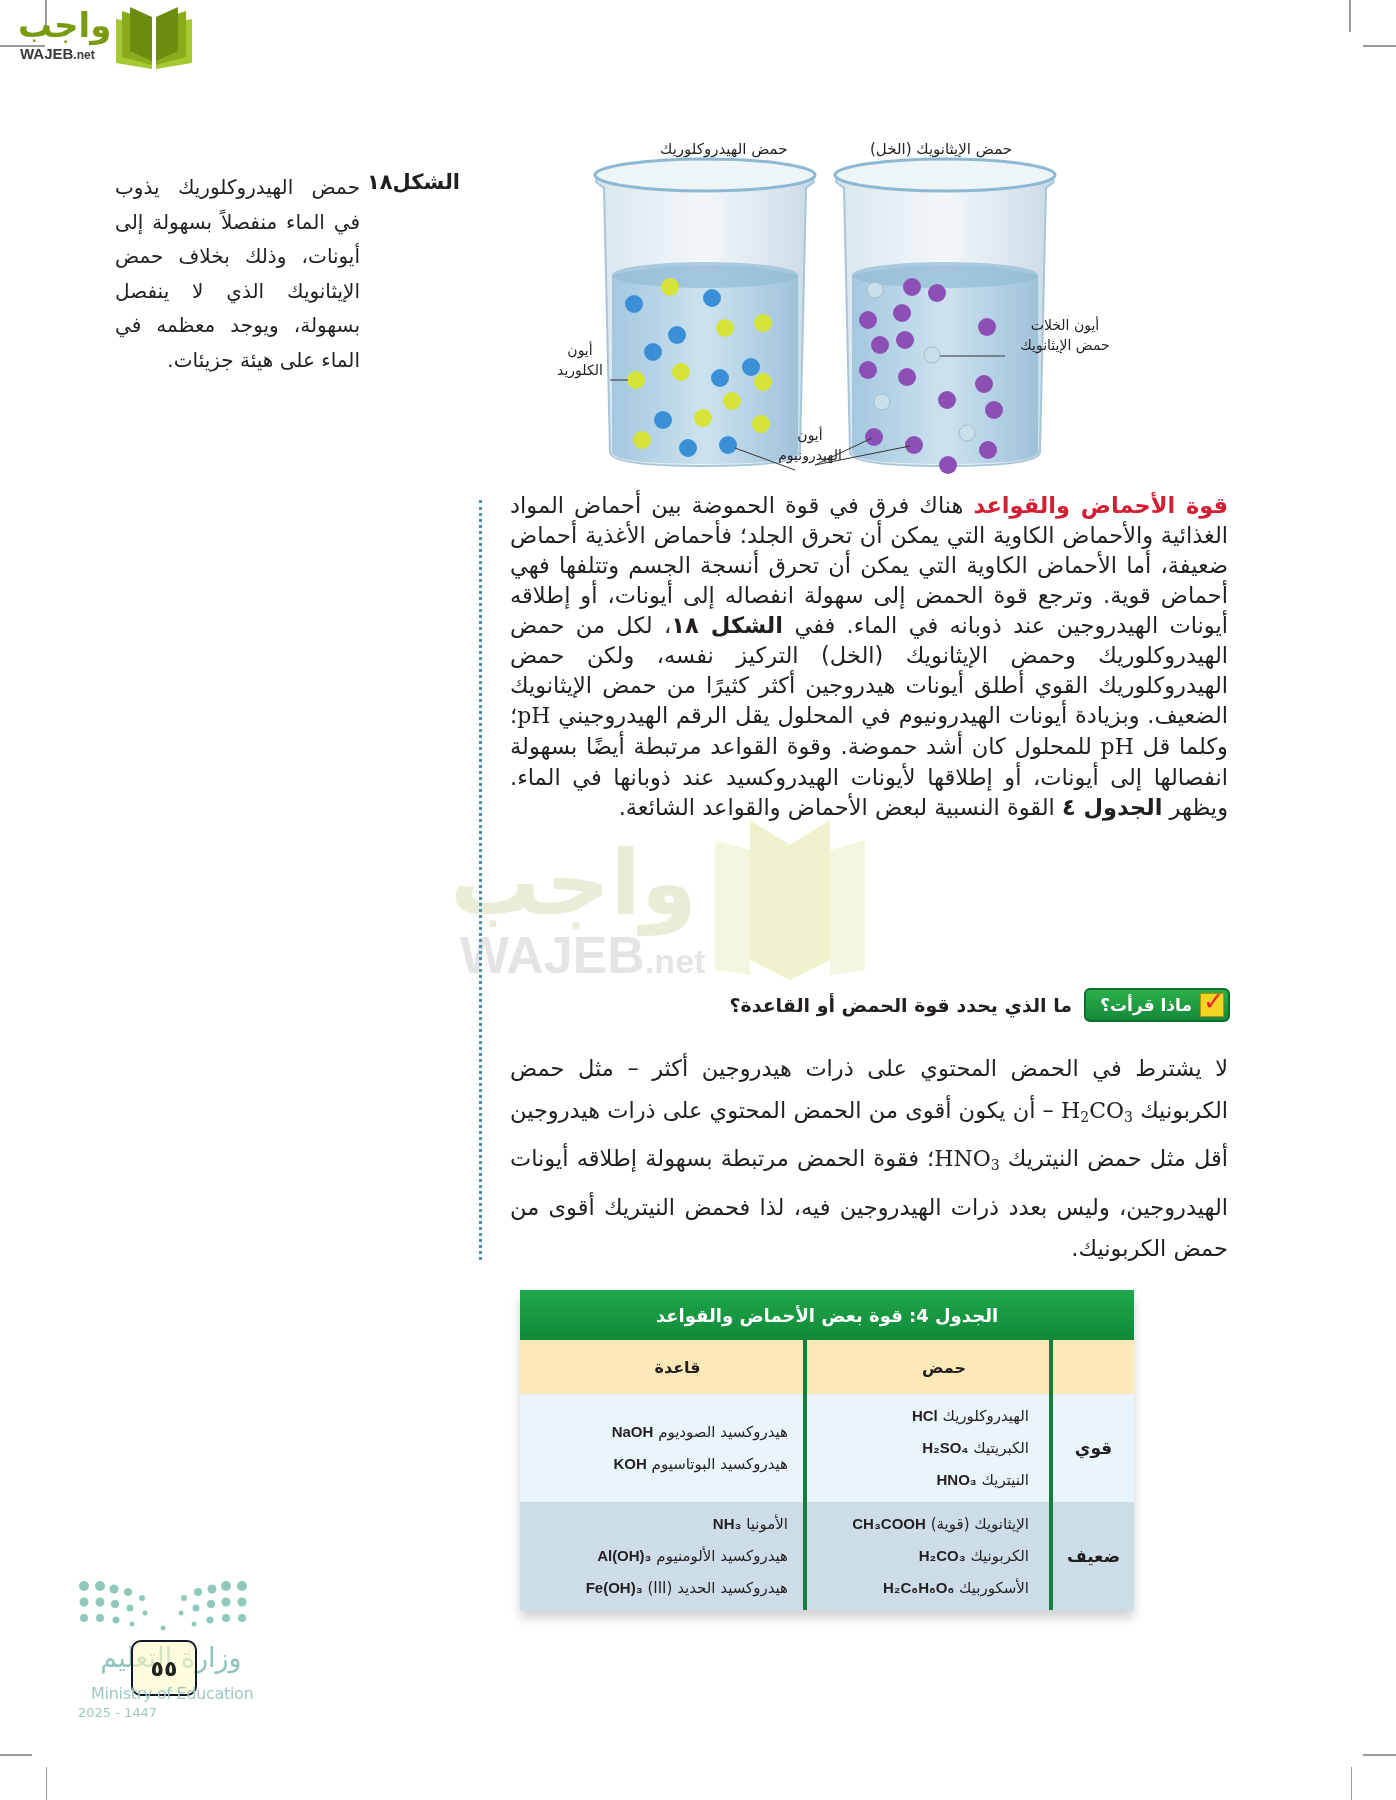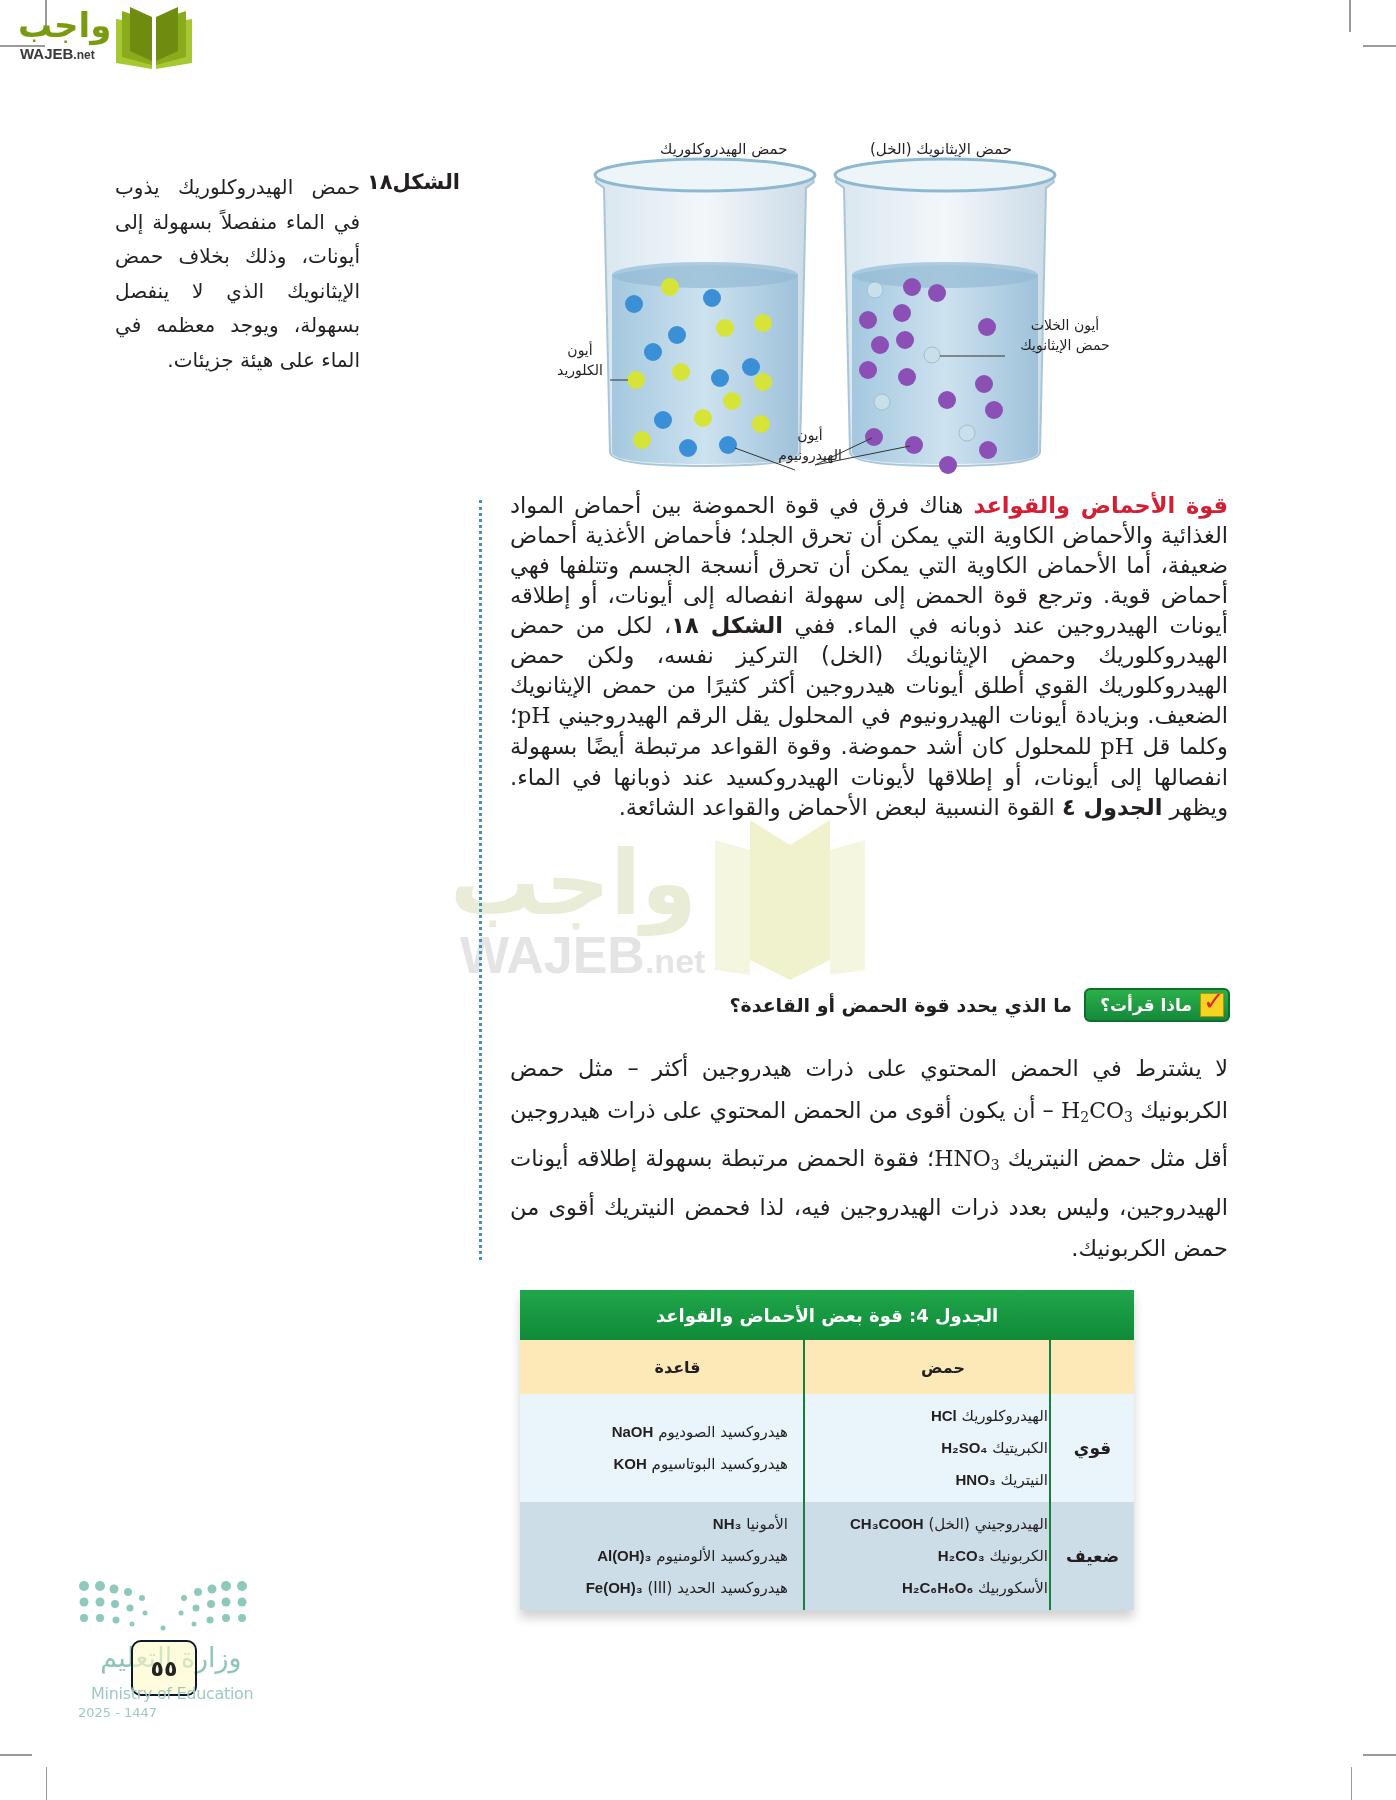--- a/index.html
+++ b/index.html
@@ -32,32 +32,32 @@
   .read-badge { display:flex; align-items:center; height:30px; background:linear-gradient(#2bb04a,#15893a); border:2px solid #0e6e2c; border-radius:6px; color:#fff; font-weight:bold; font-size:17px; padding:0 4px 0 14px; gap:8px; }
   .check-box { width:22px; height:22px; background:#f5d321; border:1px solid #b8900b; position:relative; }
   .check-mark { position:absolute; left:2px; top:-6px; color:#e3262c; font-size:26px; font-weight:bold; line-height:26px; }
   .read-q { font-size:19px; font-weight:bold; }
   .body-col2 { left:510px; top:1048px; width:718px; direction:rtl; font-size:22.5px; line-height:41.5px; text-align:justify; }
   .sub { font-size:14px; vertical-align:-4px; }
   
   .table-wrap { left:520px; top:1290px; width:614px; box-shadow:0 8px 10px rgba(0,0,0,0.18); direction:rtl; }
   .t-title { height:50px; background:linear-gradient(#1fa64a,#108a38); color:#fff; font-weight:bold; font-size:18px; display:flex; align-items:center; justify-content:center; }
   .t-row { display:flex; }
-  .t-cell { border-left:2px solid #15803d; box-sizing:border-box; }
+  .t-cell { border-left:4px solid #15803d; box-sizing:border-box; }
   .t-cell:last-child { border-left:none; }
   .c-rowhead { width:85px; }
   .c-acid { width:246px; }
   .c-base { width:283px; }
   .t-head { height:54px; background:#fde8b8; font-weight:bold; font-size:16px; }
   .t-head .t-cell { display:flex; align-items:center; justify-content:center;padding-left:32px; }
   .t-strong { height:108px; background:#eaf4fb; }
   .t-weak { height:108px; background:#cddde7; }
   .t-strong .t-cell, .t-weak .t-cell { display:flex; flex-direction:column; justify-content:center; }
   .rowhead-label { font-weight:bold; font-size:17px; text-align:center; }
-  .entry { font-size:15px; line-height:32px; padding-right:1px; white-space:nowrap; }
+  .entry { font-size:15px; line-height:32px; padding-right:20px; white-space:nowrap; }
   .c-base .entry { padding-right:15px; line-height:31px; }
   .formula { font-weight:bold; font-family:"Liberation Sans", sans-serif; font-size:15px; }
   
   .watermark { left:450px; top:820px; width:520px; height:160px; pointer-events:none; opacity:0.55; }
   
   .ministry { left:78px; top:1580px; width:180px; height:150px; }
   .page-num-box { position:absolute; left:53px; top:60px; width:62px; height:52px; border:2px solid #0f172a; border-radius:10px; background:rgba(255,250,200,0.6); display:flex; align-items:center; justify-content:center; font-weight:bold; font-size:22px; color:#222; }
   .min-ar { position:absolute; left:0; top:62px; width:170px; font-size:27px; color:#8fc4bd; direction:rtl; text-align:center;margin-left:8px; }
   .min-en { position:absolute; left:13px; top:104px; font-size:16px; color:#9ec9c3; font-family:"DejaVu Sans", sans-serif; letter-spacing:-0.3px; }
   .min-year { position:absolute; left:0; top:125px; font-size:13px; color:#9ec9c3; font-family:"DejaVu Sans", sans-serif; }
@@ -242,21 +242,21 @@
     <div class="t-cell c-base">
       <div class="entry"><span>هيدروكسيد الصوديوم</span> <span class="formula" dir="ltr">NaOH</span></div>
       <div class="entry"><span>هيدروكسيد البوتاسيوم</span> <span class="formula" dir="ltr">KOH</span></div>
     </div>
   </div>
   <div class="t-row t-weak">
     <div class="t-cell c-rowhead">
         <div class="rowhead-label">ضعيف</div>
       </div>
     <div class="t-cell c-acid">
-      <div class="entry"><span>الهيدروجيني (الخل)</span> <span class="formula" dir="ltr">CH₃COOH</span></div>
+      <div class="entry"><span>الإيثانويك (قوية)</span> <span class="formula" dir="ltr">CH₃COOH</span></div>
       <div class="entry"><span>الكربونيك</span> <span class="formula" dir="ltr">H₂CO₃</span></div>
       <div class="entry"><span>الأسكوربيك</span> <span class="formula" dir="ltr">H₂C₆H₆O₆</span></div>
     </div>
     <div class="t-cell c-base">
       <div class="entry"><span>الأمونيا</span> <span class="formula" dir="ltr">NH₃</span></div>
       <div class="entry"><span>هيدروكسيد الألومنيوم</span> <span class="formula" dir="ltr">Al(OH)₃</span></div>
       <div class="entry"><span>هيدروكسيد الحديد (III)</span> <span class="formula" dir="ltr">Fe(OH)₃</span></div>
     </div>
   </div>
 </div>

